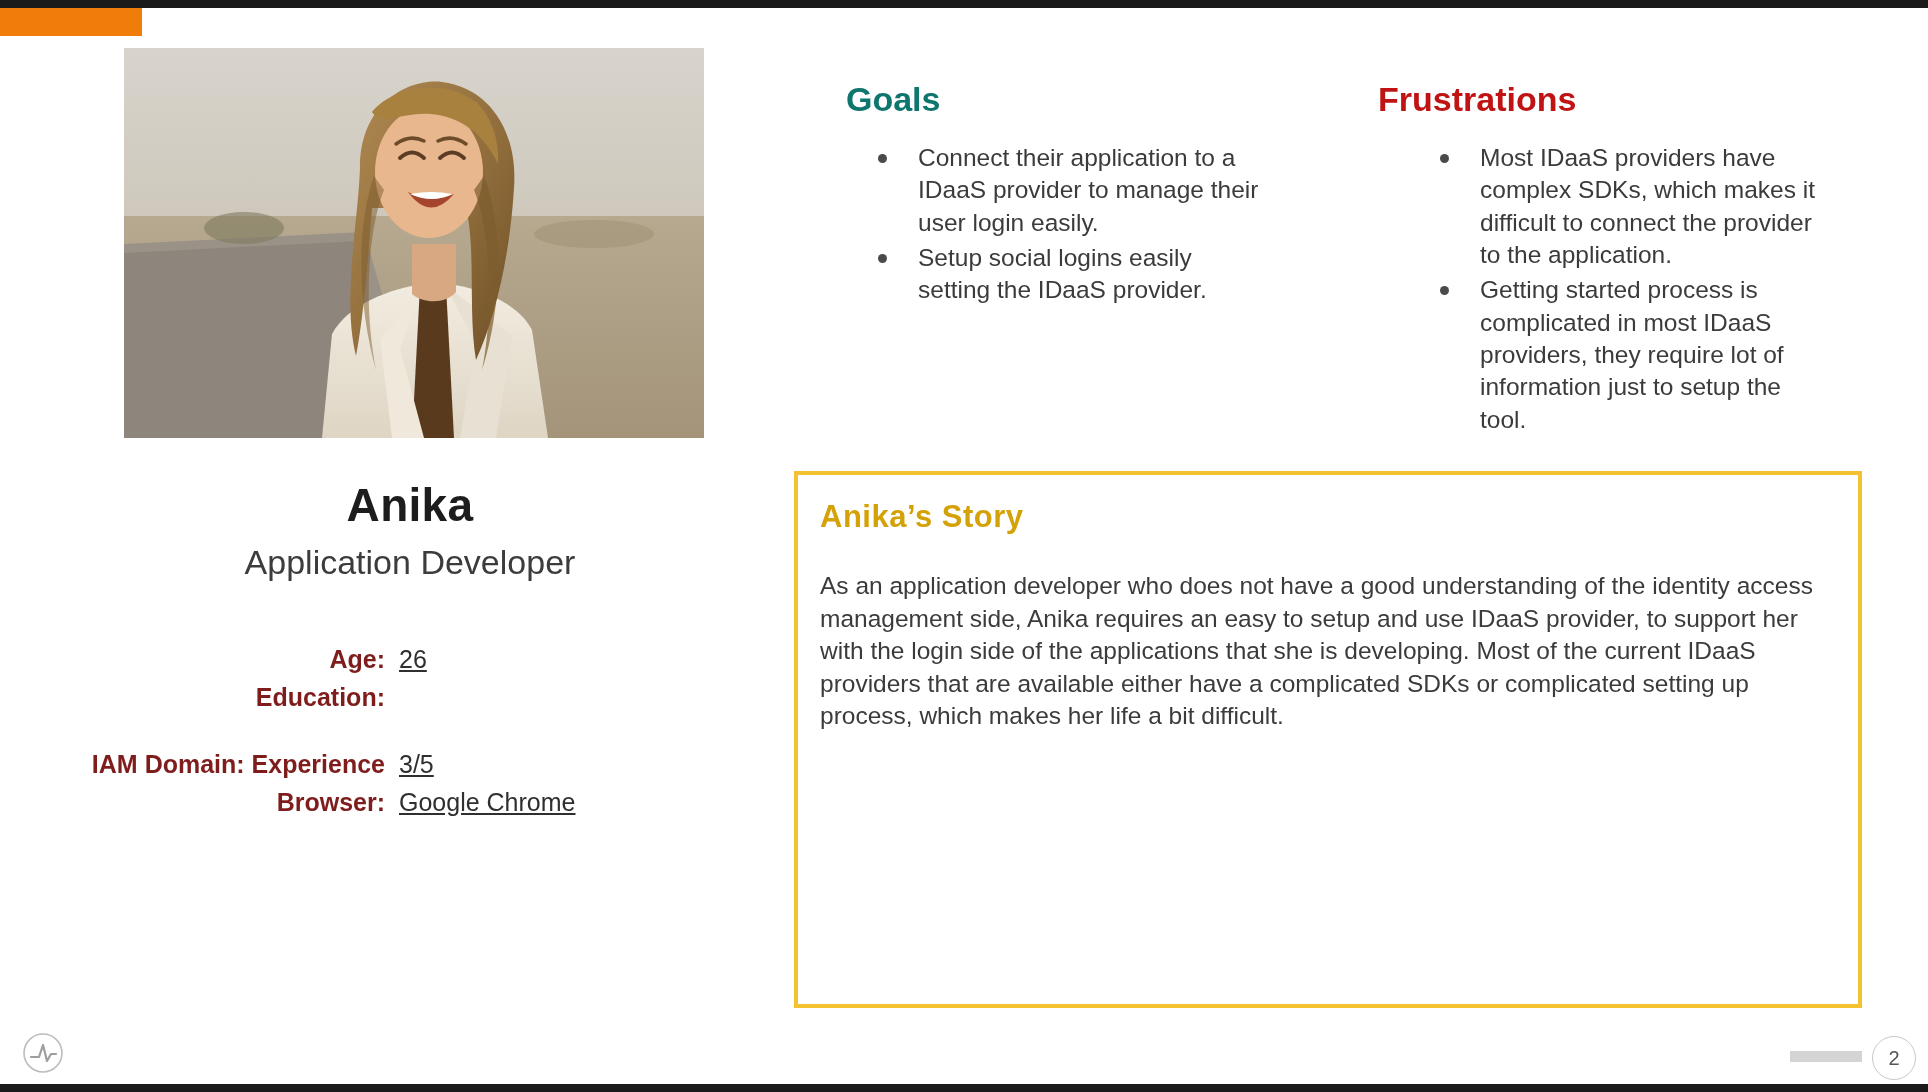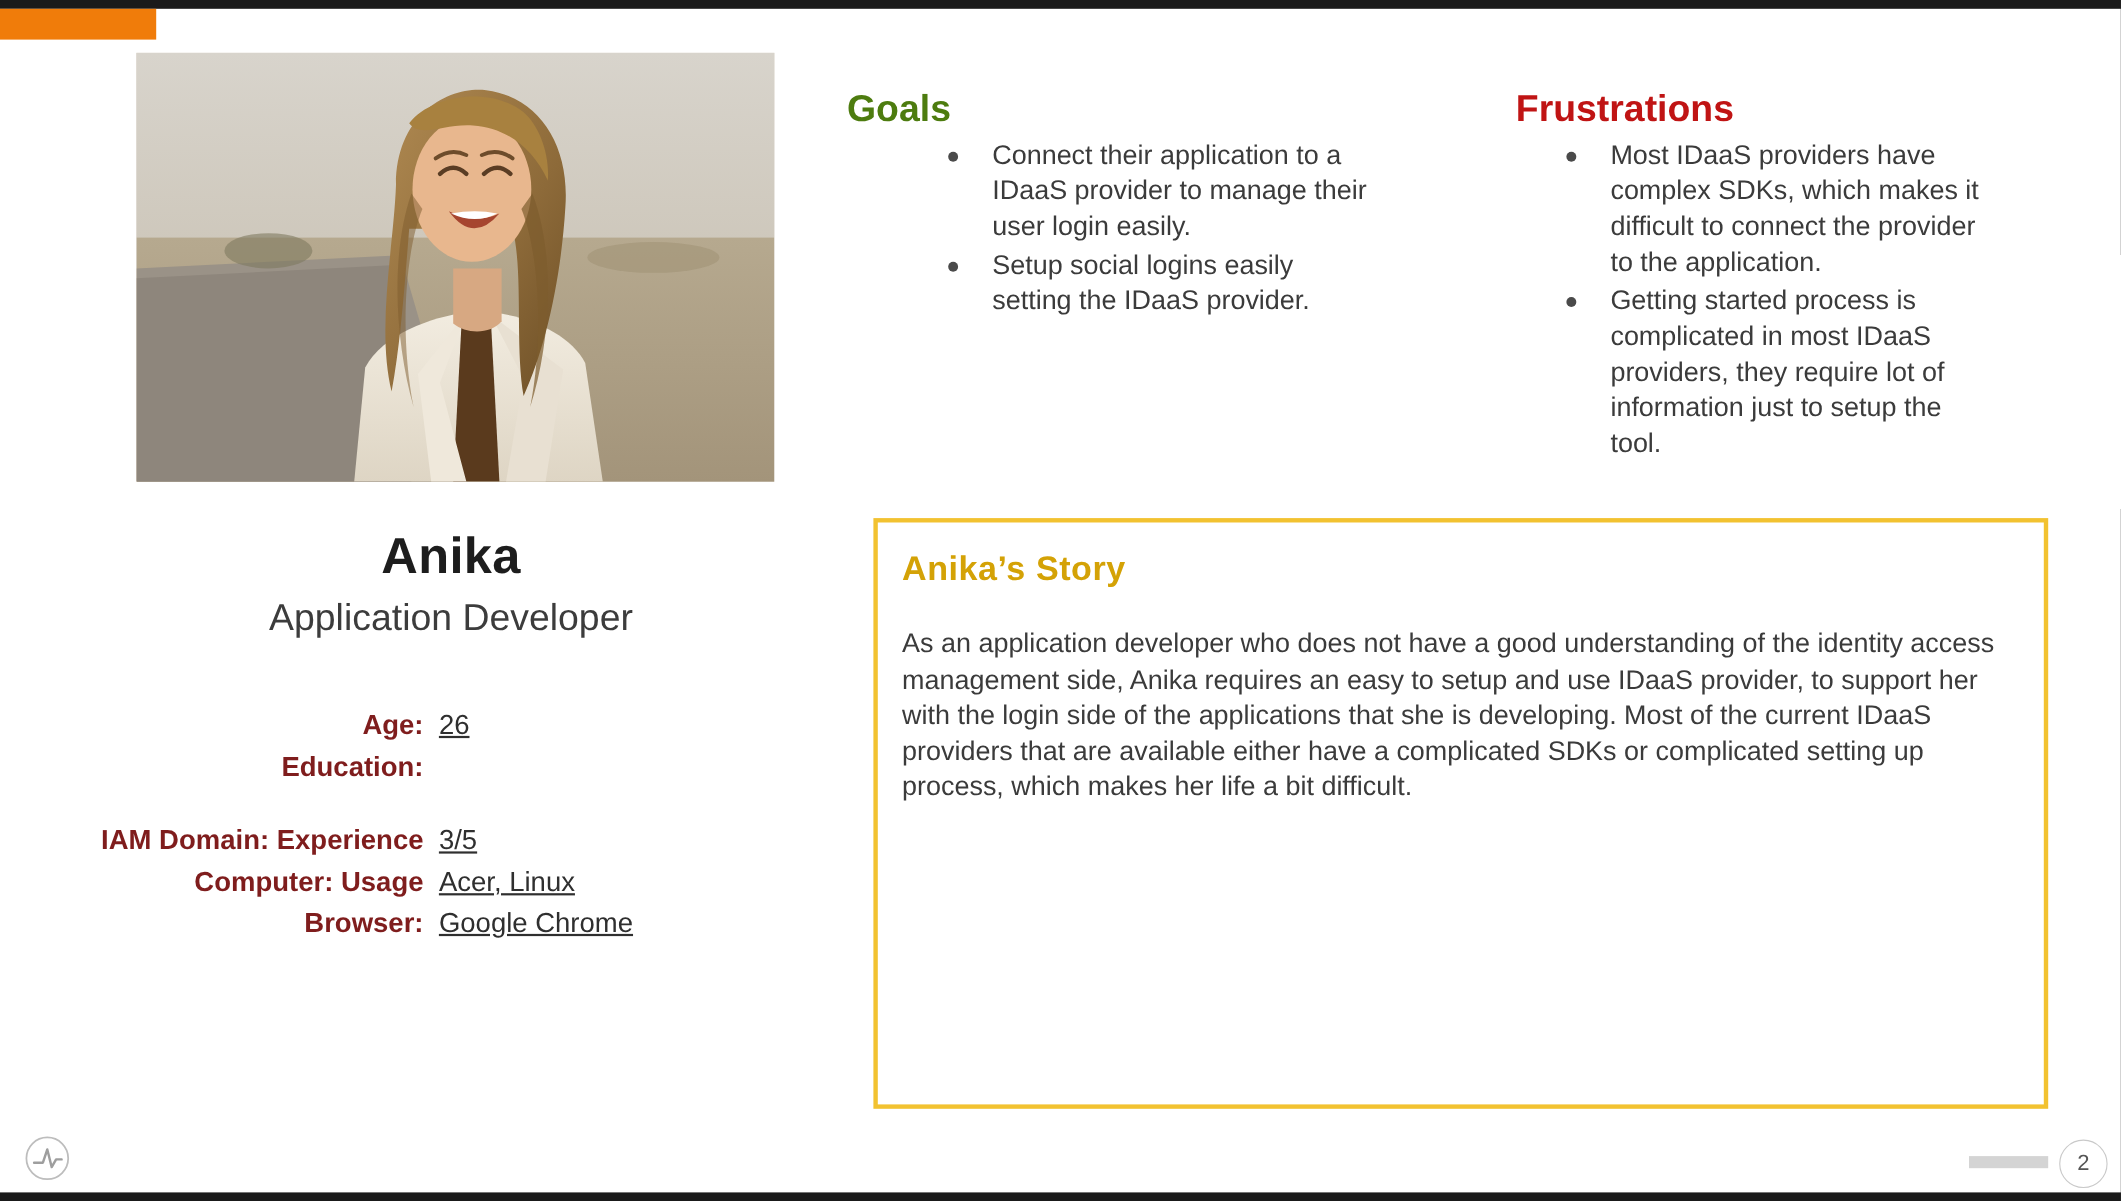--- a/index.html
+++ b/index.html
@@ -92,32 +92,32 @@
   }
   .fact-gap { height: 30px; }
 
   
   .col-heading {
     position: absolute;
     font-size: 34px;
     font-weight: bold;
   }
   #goals-heading {
-    left: 770px;
+    left: 846px;
     top: 72px;
-    color: #4d7c0f;
+    color: #0f766e;
   }
   #frustrations-heading {
     left: 1378px;
     top: 72px;
     color: #c01414;
   }
   .bullet-list {
     position: absolute;
-    margin: 0;
+    margin: 16px;
     padding: 0;
     list-style: none;
     font-size: 24.5px;
     color: #3b3b3b;
     line-height: 1.32;
   }
   #goals-list { left: 830px; top: 118px; width: 420px; }
   #frustrations-list { left: 1392px; top: 118px; width: 420px; }
   .bullet-list li {
     position: relative;
@@ -267,24 +267,20 @@
     </div>
     <div class="fact-row">
       <div class="fact-label">Education:</div>
     </div>
     <div class="fact-gap"></div>
     <div class="fact-row">
       <div class="fact-label">IAM Domain: Experience</div>
       <div class="fact-value">3/5</div>
     </div>
     <div class="fact-row">
-      <div class="fact-label">Computer: Usage</div>
-      <div class="fact-value">Acer, Linux</div>
-    </div>
-    <div class="fact-row">
       <div class="fact-label">Browser:</div>
       <div class="fact-value">Google Chrome</div>
     </div>
   </div>
 
   <div id="goals-heading" class="col-heading">Goals</div>
   <ul id="goals-list" class="bullet-list">
     <li>Connect their application to a IDaaS provider to manage their user login easily.</li>
     <li>Setup social logins easily setting the IDaaS provider.</li>
   </ul>

